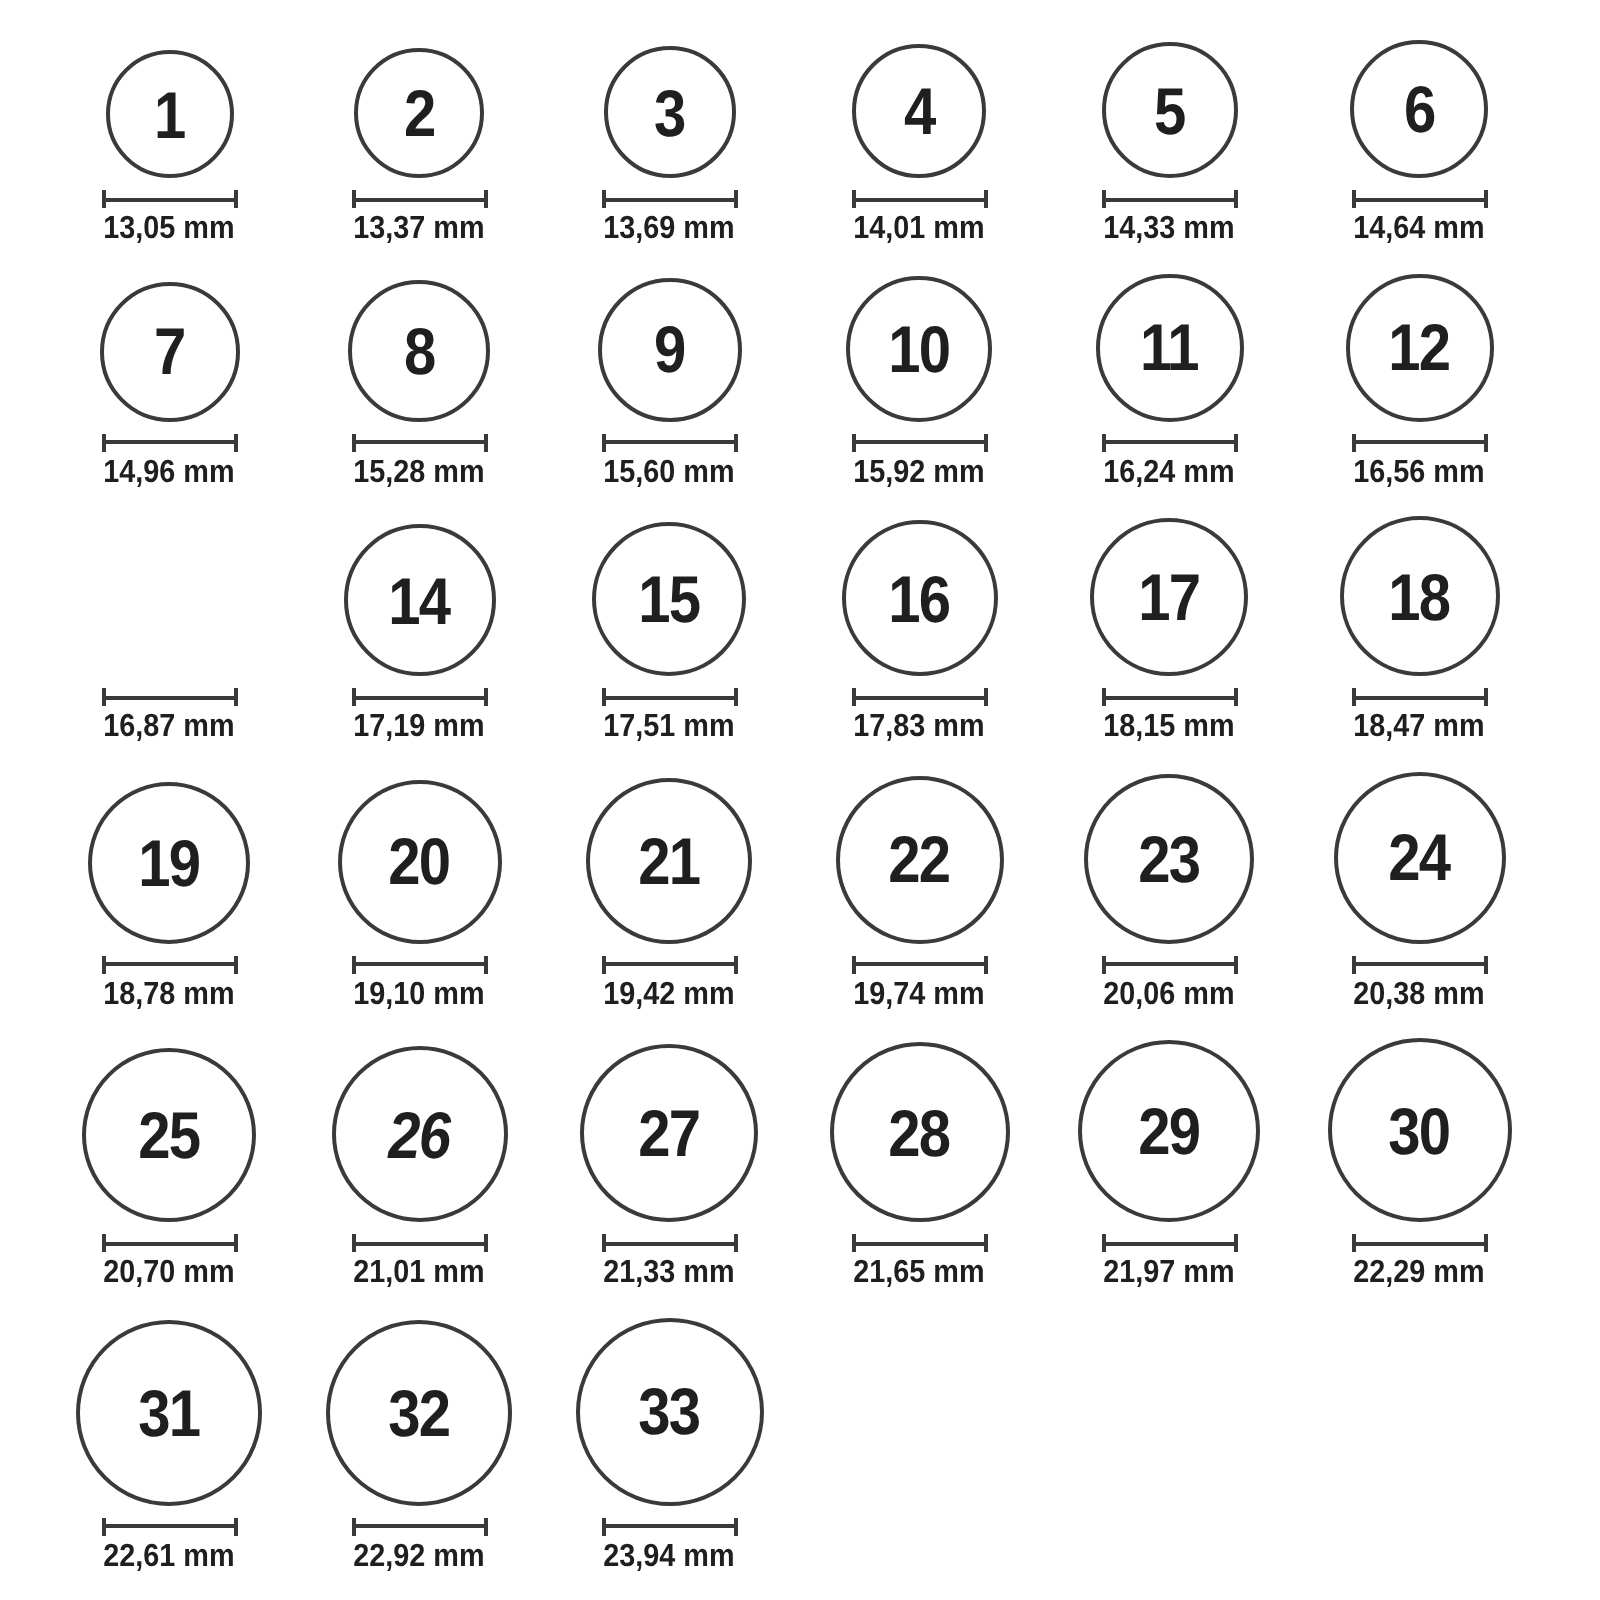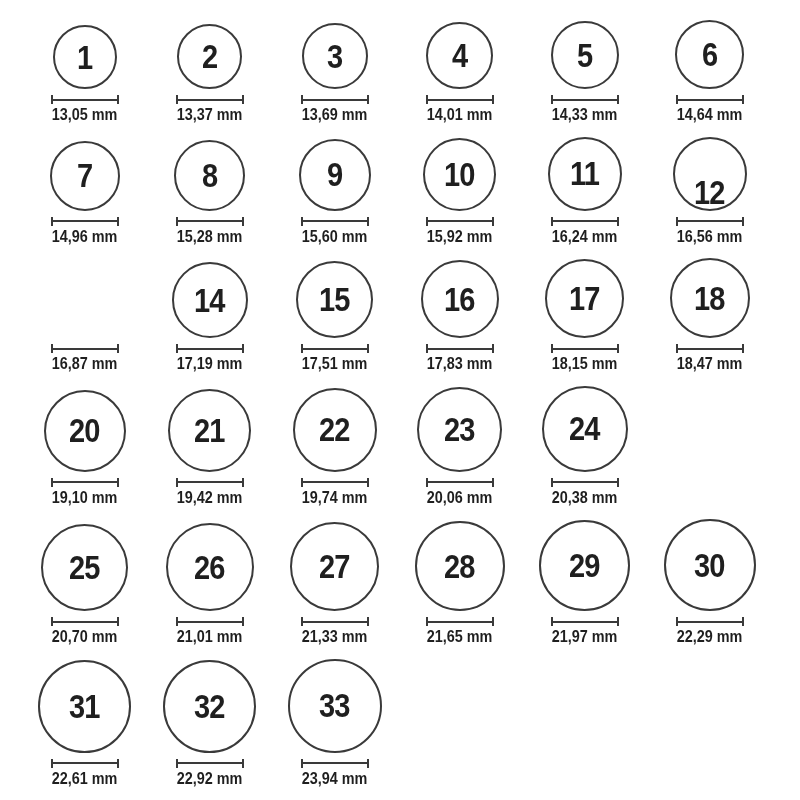--- a/index.html
+++ b/index.html
@@ -203,21 +203,21 @@
           <span class="num">11</span>
         </div>
         <div class="measure">
           <span class="mline"></span>
           <span class="tick tick-left"></span>
           <span class="tick tick-right"></span>
         </div>
         <div class="mm-label">16,24 mm</div>
       </div>
       <div class="cell">
-        <div class="circle" style="width: 74px; height: 74px; align-items: flex-end;">
+        <div class="circle" style="width: 74px; height: 74px;">
           <span class="num">12</span>
         </div>
         <div class="measure">
           <span class="mline"></span>
           <span class="tick tick-left"></span>
           <span class="tick tick-right"></span>
         </div>
         <div class="mm-label">16,56 mm</div>
       </div>
     </div>
@@ -281,20 +281,31 @@
         <div class="measure">
           <span class="mline"></span>
           <span class="tick tick-left"></span>
           <span class="tick tick-right"></span>
         </div>
         <div class="mm-label">18,47 mm</div>
       </div>
     </div>
     <div class="row">
       <div class="cell">
+        <div class="circle" style="width: 81px; height: 81px;">
+          <span class="num">19</span>
+        </div>
+        <div class="measure">
+          <span class="mline"></span>
+          <span class="tick tick-left"></span>
+          <span class="tick tick-right"></span>
+        </div>
+        <div class="mm-label">18,78 mm</div>
+      </div>
+      <div class="cell">
         <div class="circle" style="width: 82px; height: 82px;">
           <span class="num">20</span>
         </div>
         <div class="measure">
           <span class="mline"></span>
           <span class="tick tick-left"></span>
           <span class="tick tick-right"></span>
         </div>
         <div class="mm-label">19,10 mm</div>
       </div>
@@ -349,21 +360,21 @@
           <span class="num">25</span>
         </div>
         <div class="measure">
           <span class="mline"></span>
           <span class="tick tick-left"></span>
           <span class="tick tick-right"></span>
         </div>
         <div class="mm-label">20,70 mm</div>
       </div>
       <div class="cell">
-        <div class="circle" style="width: 88px; height: 88px;">
+        <div class="circle" style="width: 88px; height: 88px; font-style: italic;">
           <span class="num">26</span>
         </div>
         <div class="measure">
           <span class="mline"></span>
           <span class="tick tick-left"></span>
           <span class="tick tick-right"></span>
         </div>
         <div class="mm-label">21,01 mm</div>
       </div>
       <div class="cell">

